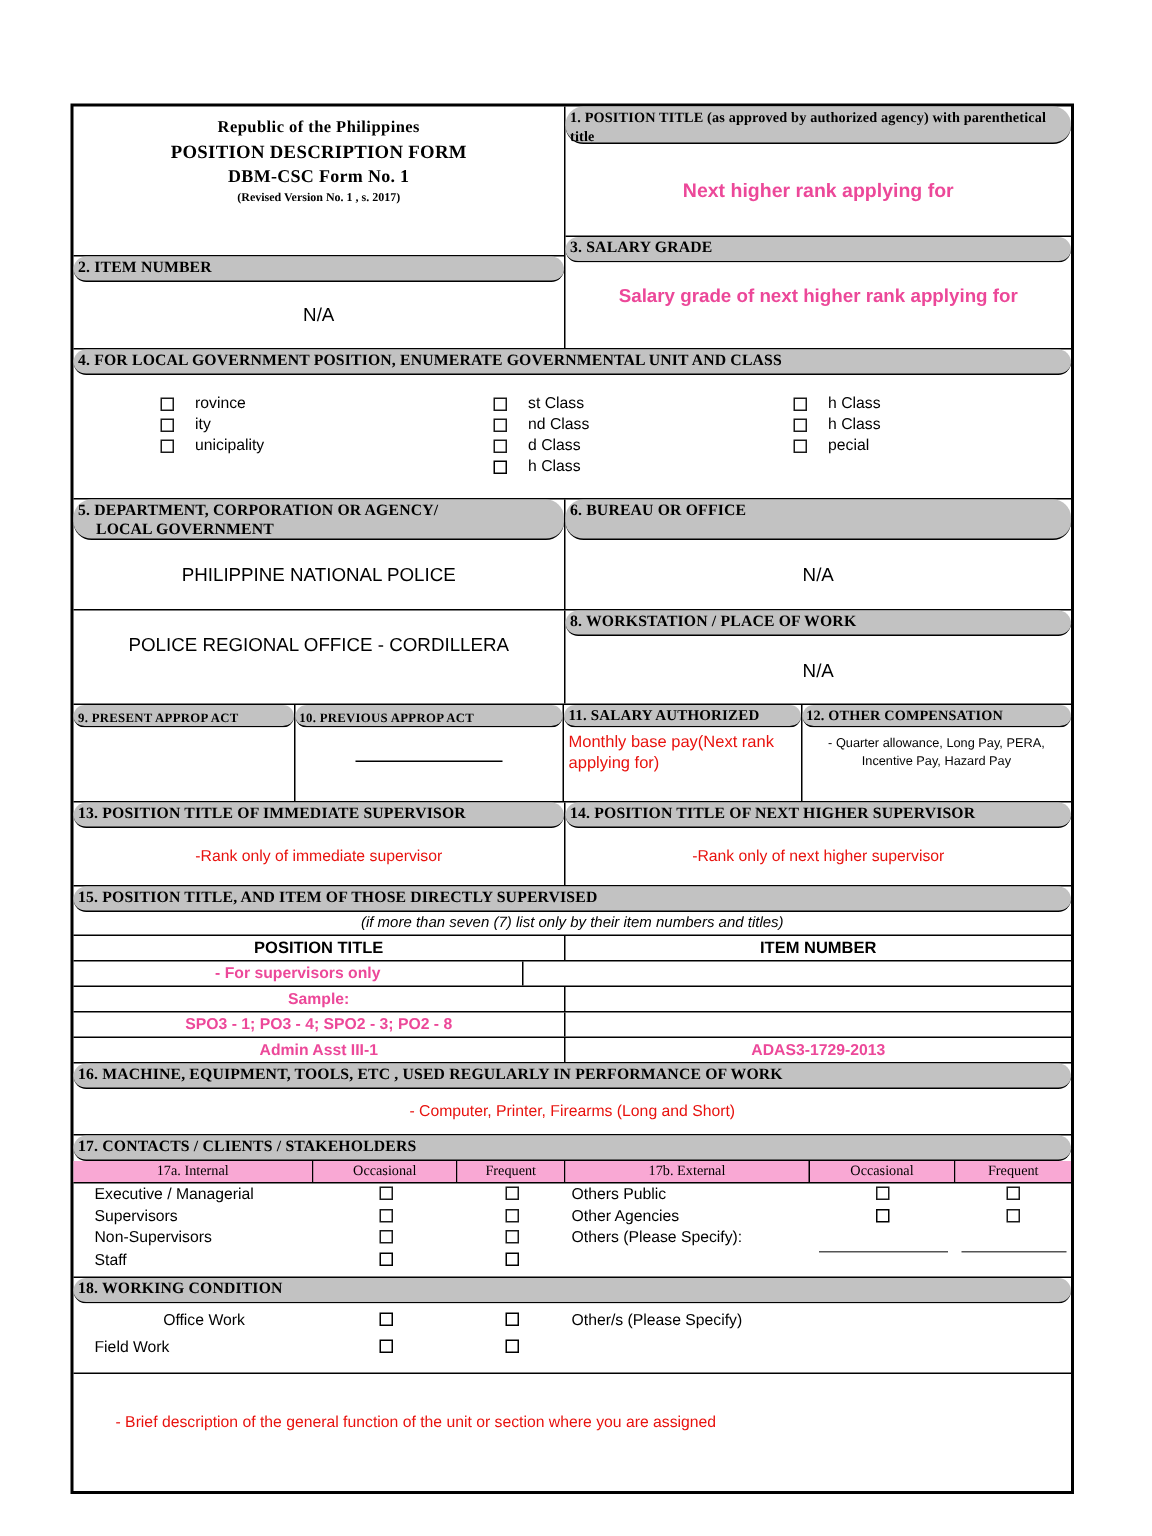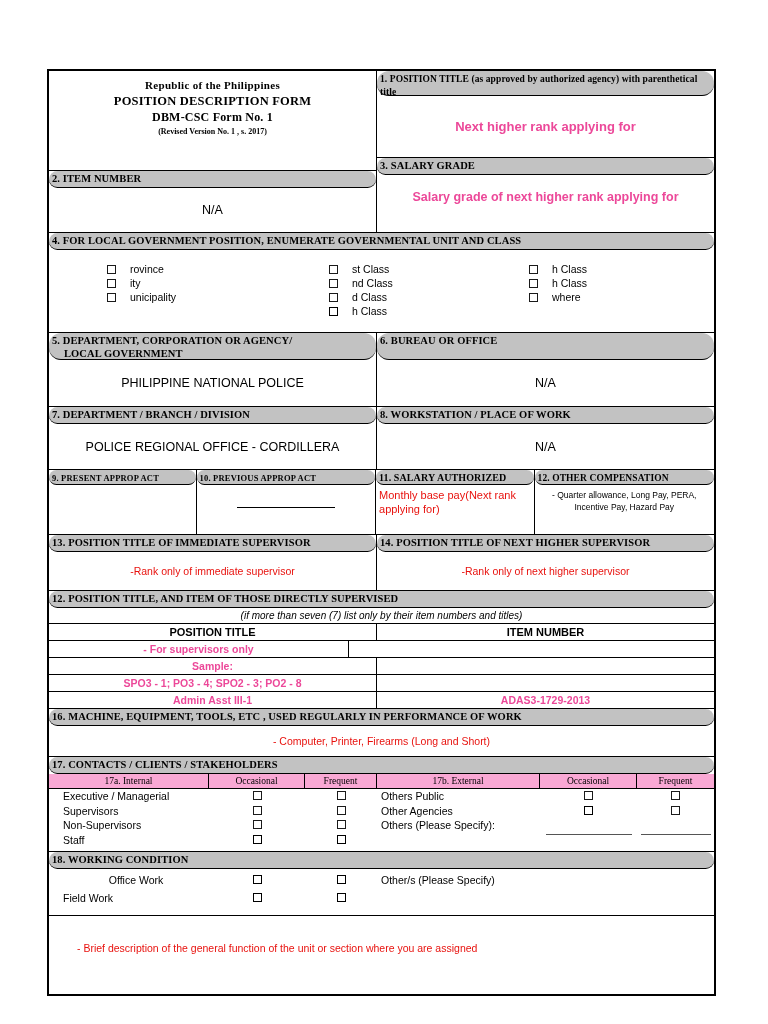--- a/index.html
+++ b/index.html
@@ -252,21 +252,21 @@
           <div class="optrow">
             <span class="cb"></span>
             <span>h Class</span>
           </div>
           <div class="optrow">
             <span class="cb"></span>
             <span>h Class</span>
           </div>
           <div class="optrow">
             <span class="cb"></span>
-            <span>where</span>
+            <span>pecial</span>
           </div>
         </div>
       </div>
     </div>
 
     <div class="row">
       <div class="cell bdr-r" style="width:328px;">
         <div class="hdr two" style="height:27px;">
           <div>5.  DEPARTMENT, CORPORATION OR AGENCY/</div>
           <div style="padding-left:12px;">LOCAL GOVERNMENT</div>
@@ -274,21 +274,20 @@
         <div class="valbox" style="height:46px;">PHILIPPINE NATIONAL POLICE</div>
       </div>
       <div class="cell" style="width:337px;">
         <div class="hdr two" style="height:27px;">6.  BUREAU OR OFFICE</div>
         <div class="valbox" style="height:46px;">N/A</div>
       </div>
     </div>
 
     <div class="row" style="border-top:1.5px solid #000;">
       <div class="cell bdr-r" style="width:328px;">
-        <div class="hdr">7.  DEPARTMENT / BRANCH / DIVISION</div>
         <div class="valbox" style="height:45px;">POLICE REGIONAL OFFICE - CORDILLERA</div>
       </div>
       <div class="cell" style="width:337px;">
         <div class="hdr">8.  WORKSTATION / PLACE OF WORK</div>
         <div class="valbox" style="height:45px;">N/A</div>
       </div>
     </div>
 
     <div class="row" style="border-top:1.5px solid #000;">
 
@@ -329,21 +328,21 @@
       </div>
       <div class="cell" style="width:337px;">
         <div class="hdr">14.  POSITION TITLE OF NEXT HIGHER SUPERVISOR</div>
         <div class="valbox" style="height:38px;">
           <span class="red-n" style="font-size:10.5px;">-Rank only of next higher supervisor</span>
         </div>
       </div>
     </div>
 
     <div style="border-top:1.5px solid #000;">
-      <div class="hdr">12.  POSITION TITLE, AND ITEM OF THOSE DIRECTLY SUPERVISED</div>
+      <div class="hdr">15.  POSITION TITLE, AND ITEM OF THOSE DIRECTLY SUPERVISED</div>
       <div class="italic-note bdr-b-thin">(if more than seven (7) list only by their item numbers and titles)</div>
 
       <div class="row bdr-b-thin">
         <div class="cell colhead bdr-r" style="width:328px;">POSITION TITLE</div>
         <div class="cell colhead" style="width:337px;">ITEM NUMBER</div>
       </div>
 
       <div class="row bdr-b-thin">
         <div class="cell listcell bdr-r red" style="width:300px;">- For supervisors only</div>
         <div class="cell listcell red" style="width:337px;"></div>

